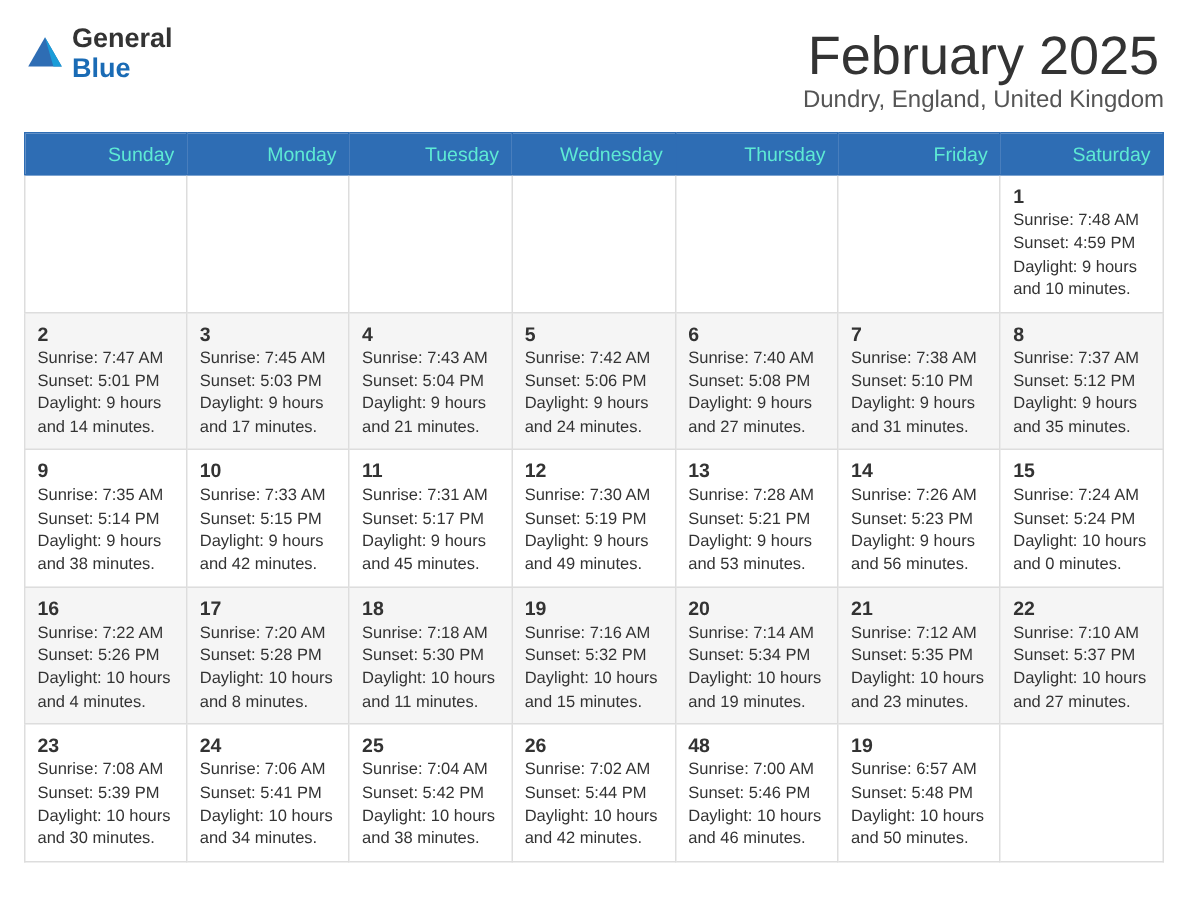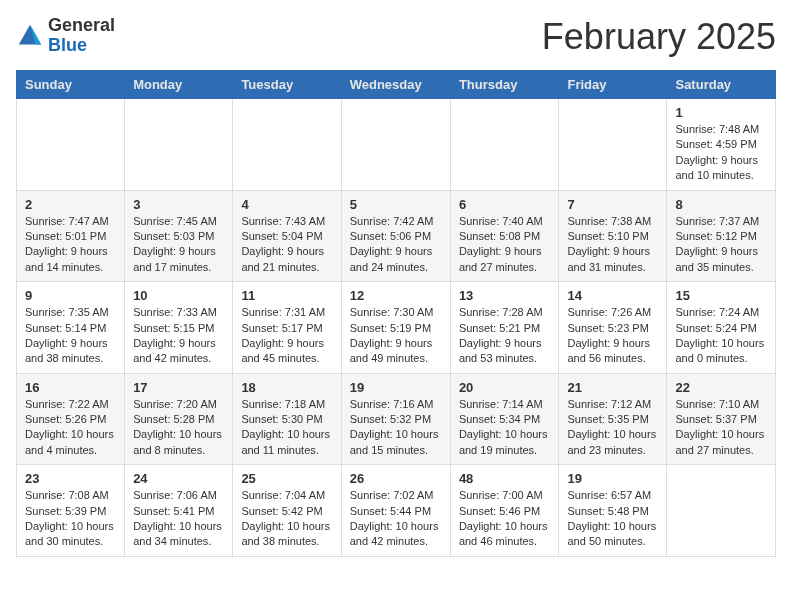--- a/index.html
+++ b/index.html
@@ -44,25 +44,25 @@
       font-size: 16px;
       color: #555;
     }
     .calendar {
       width: 100%;
       border-collapse: collapse;
       border: 1px solid #ccc;
     }
     .calendar th {
       background-color: #2e6db4;
-      color: #e5e5e5;
+      color: #5eead4;
       font-size: 13px;
-      font-weight: bold;
+      font-weight: normal;
       padding: 6px 8px;
-      text-align: left;
+      text-align: right;
       border: 1px solid #2e6db4;
     }
     .calendar td {
       vertical-align: top;
       padding: 6px 8px;
       border: 1px solid #ddd;
       width: 110px;
       min-height: 80px;
       background: #fff;
       font-size: 11px;
@@ -94,20 +94,21 @@
       <polygon points="20,4 36,32 4,32" fill="#2e6db4"></polygon>
       <polygon points="20,4 36,32 28,32" fill="#1a9cd8"></polygon>
     </svg>
     <div class="logo-text">
       <div><span class="logo-general">General</span></div>
       <div><span class="logo-blue">Blue</span></div>
     </div>
   </div>
   <div class="title-area">
     <div class="month-title">February 2025</div>
+    <div class="location">Dundry, England, United Kingdom</div>
   </div>
 </div>
 
 <table class="calendar">
   <thead>
     <tr>
       <th>Sunday</th>
       <th>Monday</th>
       <th>Tuesday</th>
       <th>Wednesday</th>

